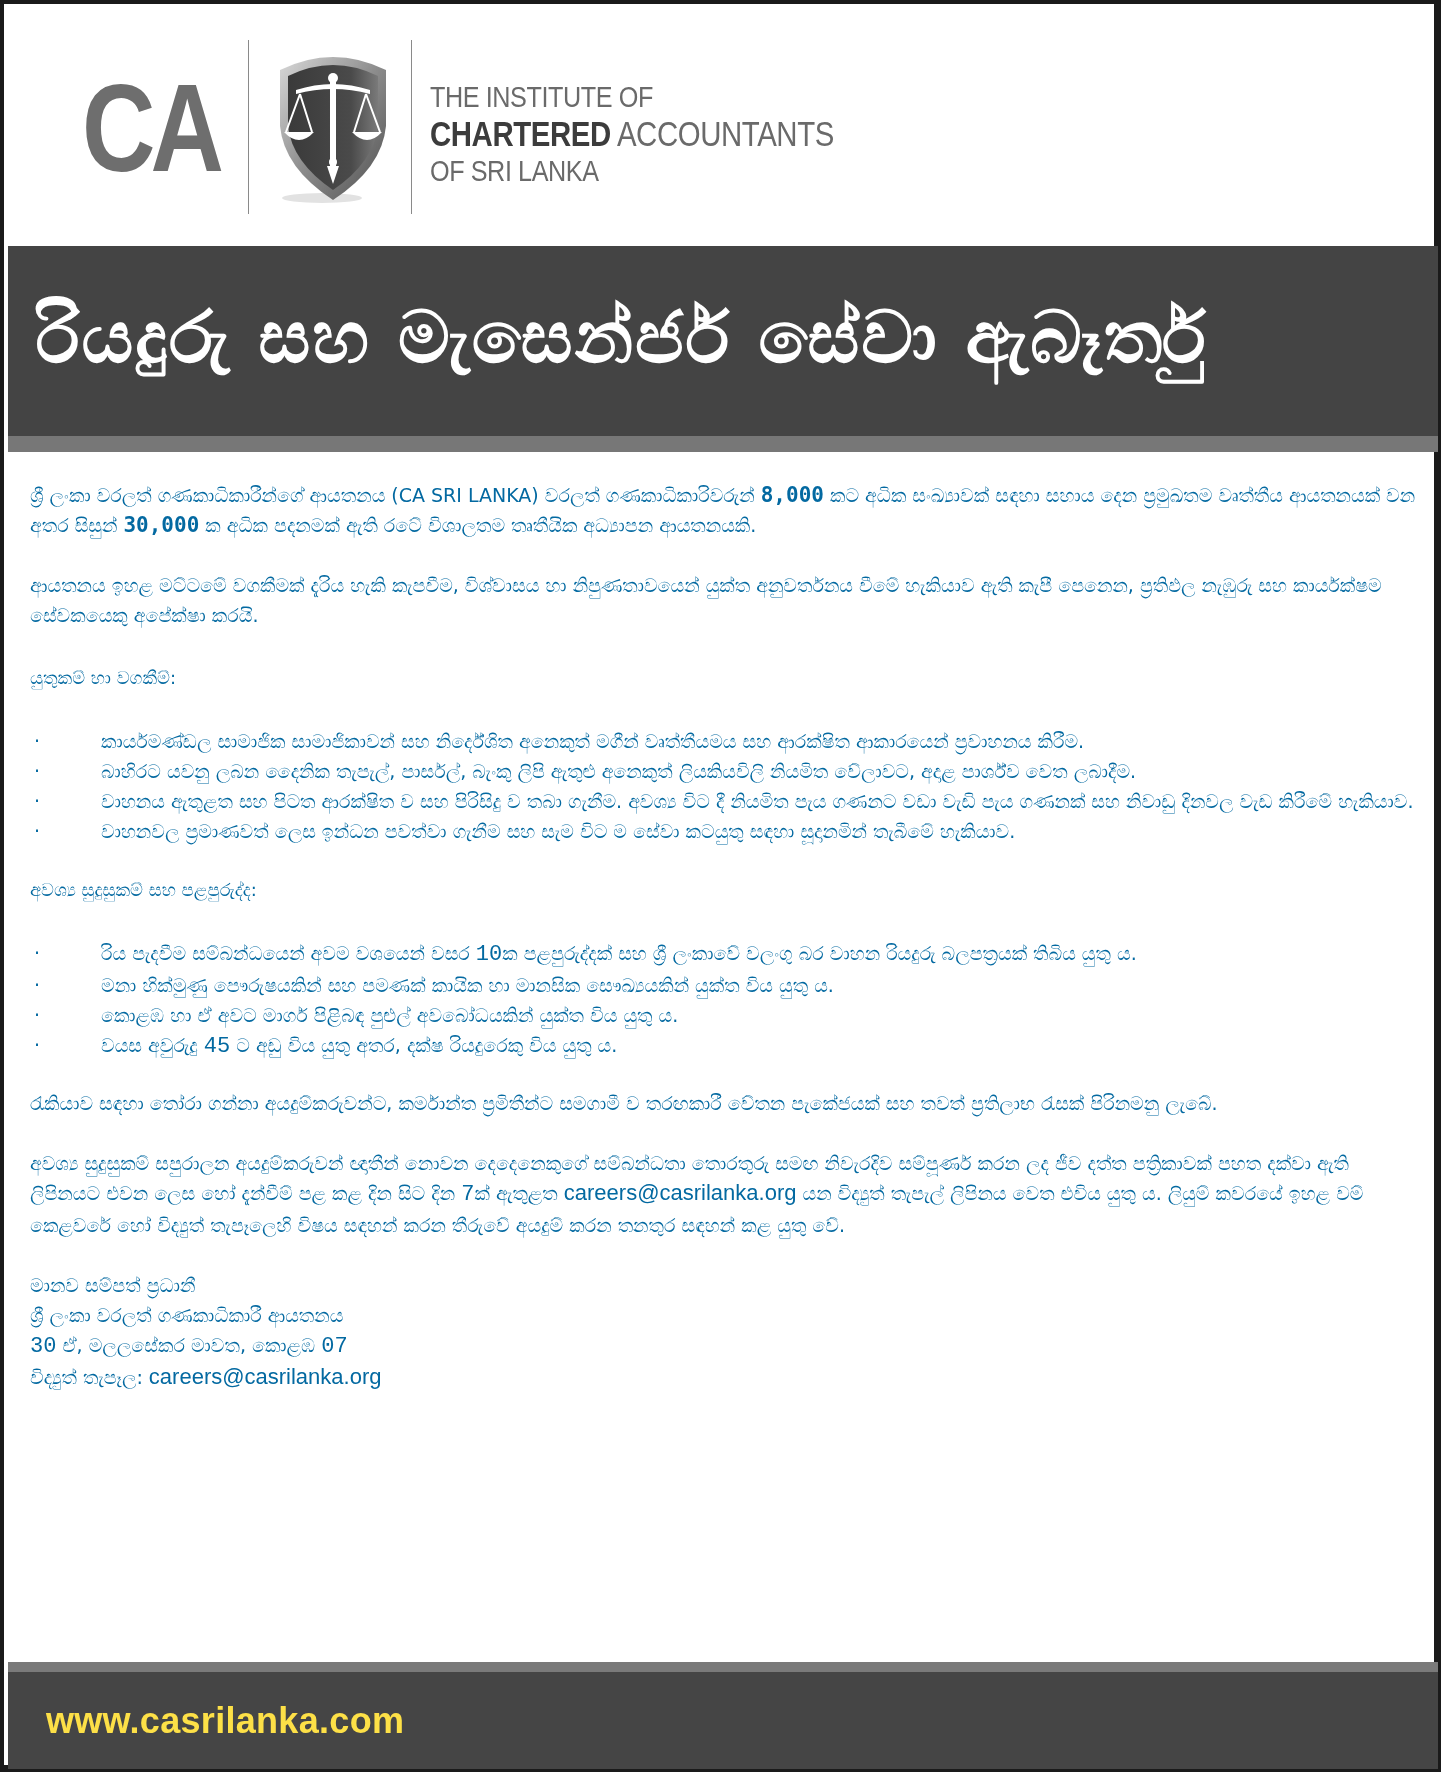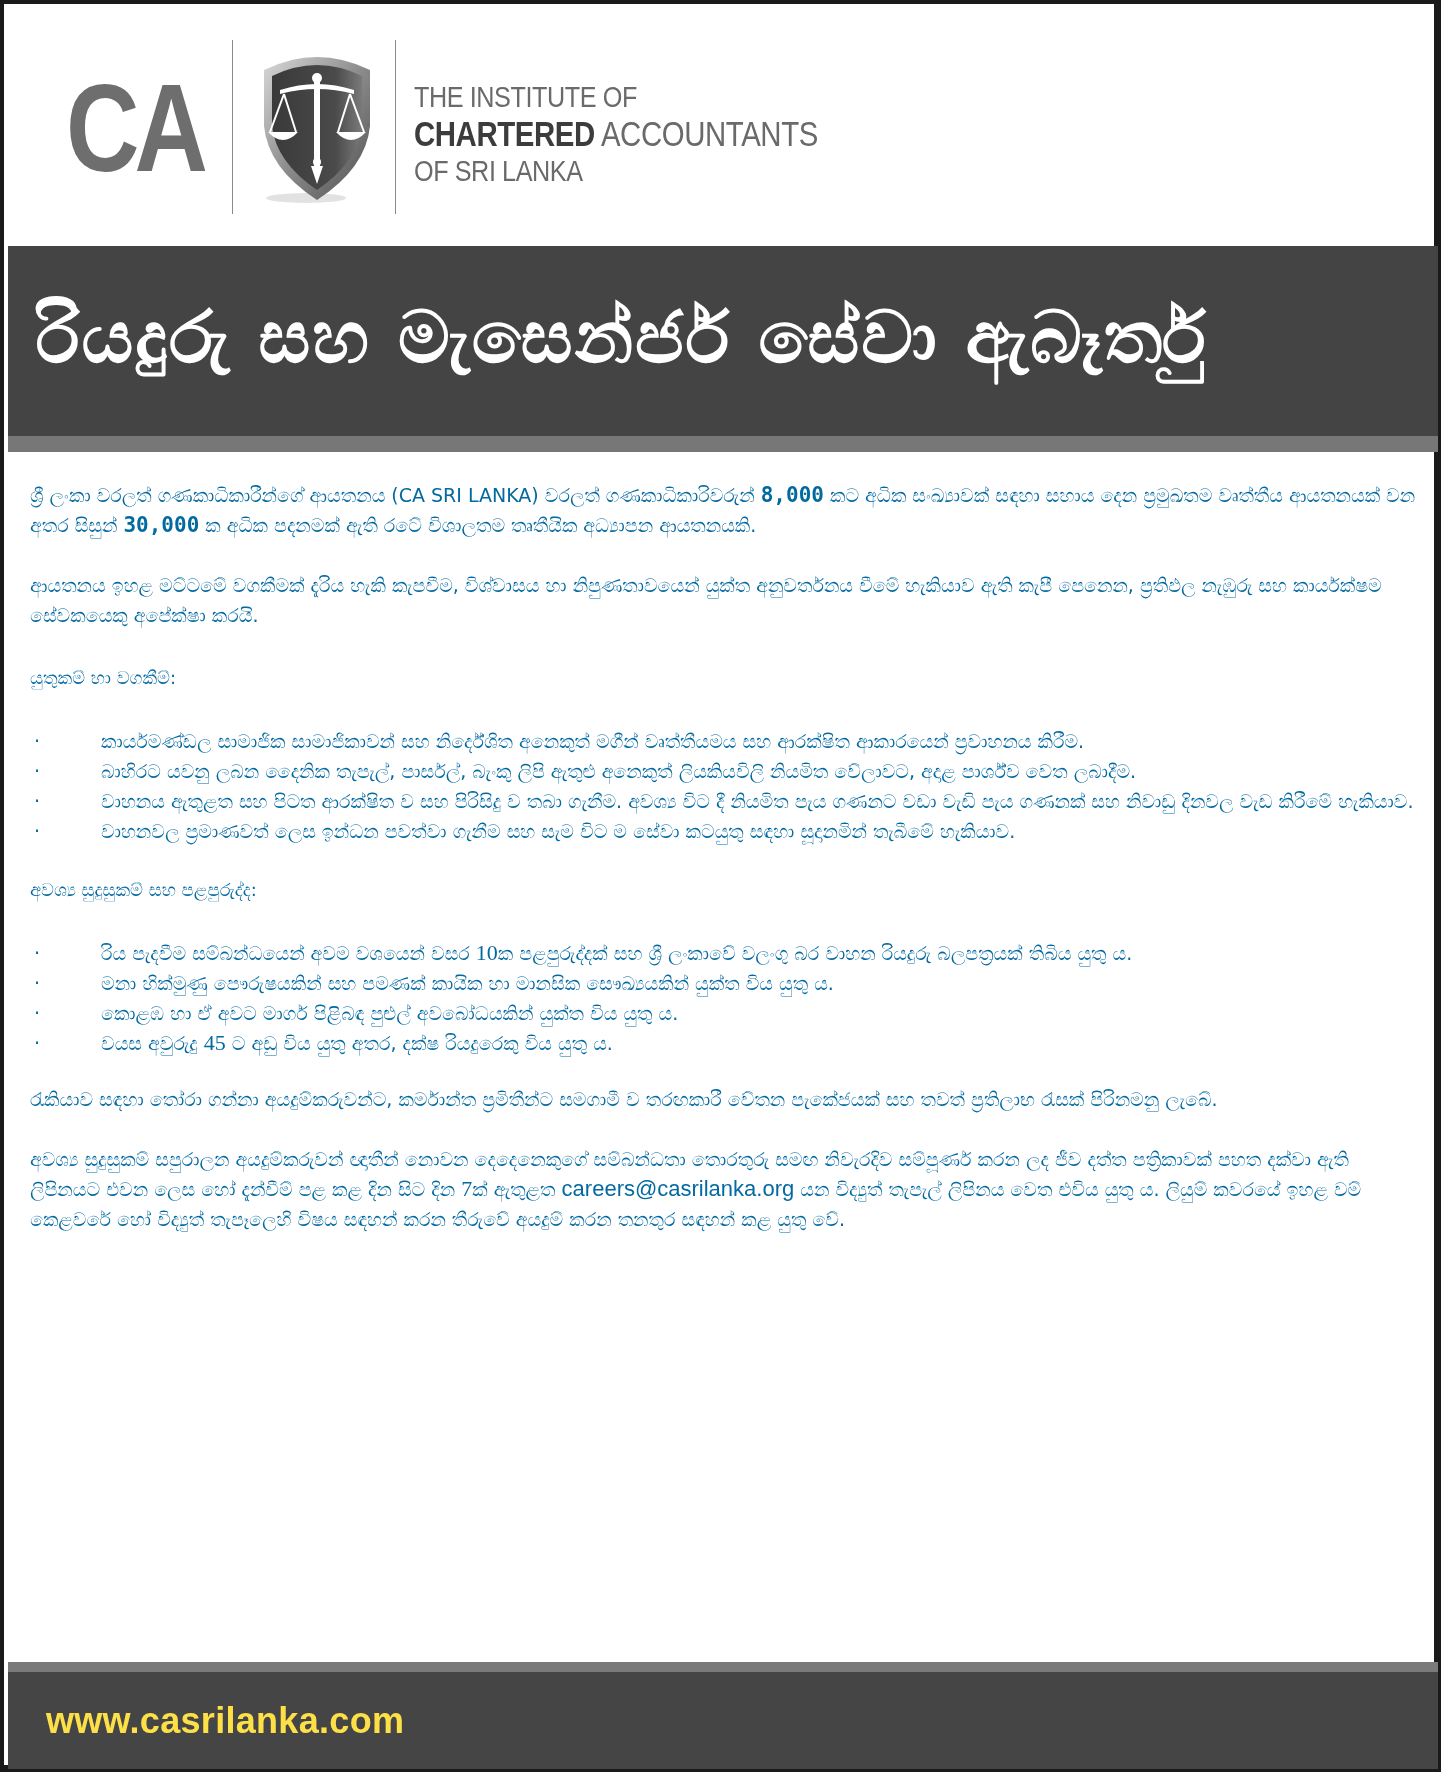--- a/index.html
+++ b/index.html
@@ -1,20 +1,20 @@
 <!DOCTYPE html>
 <html><head>
 <meta charset="utf-8">
 <style>
   html, body { margin: 0; padding: 0; background: #ffffff; }
   body { width: 1441px; height: 1772px; position: relative; overflow: hidden; font-family: "DejaVu Sans", sans-serif; color: #111; }
   .frame { position: absolute; left: 0; top: 0; width: 1441px; height: 1772px; box-sizing: border-box; border-top: 4px solid #1a1a1a; border-left: 4px solid #1a1a1a; border-right: 7px solid #1a1a1a; border-bottom: 7px solid #1a1a1a; background: #fff; }
 
   
-  .header { position: absolute; left: 0; top: 0; width: 1174px; height: 238px; }
+  .header { position: absolute; left: 16px; top: 0; width: 1174px; height: 238px; }
   .logo-ca { position: absolute; left: 62px; top: 62px; font-family: "Liberation Sans", sans-serif; font-weight: bold; font-size: 124px; letter-spacing: -6px; color: #6e6e6e; line-height: 1; transform: scaleX(0.82); transform-origin: left top; }
   .vline { position: absolute; top: 36px; width: 1px; height: 174px; background: #8a8a8a; }
   .vline.l1 { left: 228px; }
   .vline.l2 { left: 391px; }
   .shield { position: absolute; left: 252px; top: 44px; width: 122px; height: 156px; }
   .logo-text { position: absolute; left: 410px; top: 78px; font-family: "Liberation Sans", sans-serif; color: #6a6a6a; line-height: 1; transform: scaleX(0.84); transform-origin: left top; }
   .logo-text .t1 { font-size: 30px; display: block; letter-spacing: -0.5px; }
   .logo-text .t2 { font-size: 35px; display: block; margin-top: 4px; letter-spacing: -0.5px; }
   .logo-text .t2 b { color: #3c3c3c; font-weight: bold; }
   .logo-text .t3 { font-size: 30px; display: block; margin-top: 5px; letter-spacing: -0.5px; }
@@ -26,21 +26,21 @@
 
   
   .body { position: absolute; left: 26px; top: 476px; width: 1390px; font-size: 19px; line-height: 30px; color: #0369a1; }
   .para { margin: 0 0 30px 0; }
   .para b { font-family: "DejaVu Sans Mono", monospace; font-size: 21px; font-weight: bold; }
   .heading { font-size: 18px; margin: 6px 0 30px 0; line-height: 36px; }
   .list { list-style: none; margin: 0 0 26px 0; padding: 0; }
   .list li { position: relative; padding-left: 71px; }
   .list li .dot { position: absolute; left: 4px; top: 0; }
   .email { font-family: "Liberation Sans", sans-serif; font-size: 22px; }
-  .num { font-family: Liberation Serif, serif; font-size: 22px; }
+  .num { font-family: Liberation Mono, monospace; font-size: 22px; }
   .address { line-height: 30px; font-size: 19px; }
   .address .line { display: block; }
 
   
   .footer-strip { position: absolute; left: 4px; top: 1658px; width: 1430px; height: 10px; background: #7a7a7a; }
   .footer { position: absolute; left: 4px; top: 1668px; width: 1430px; height: 97px; background: #454545; }
   .footer-url { position: absolute; left: 38px; top: 28px; font-family: "Liberation Sans", sans-serif; font-weight: bold; font-size: 36px; color: #fde047; letter-spacing: 0.3px; }
 </style>
 </head>
 <body>
@@ -114,19 +114,25 @@
       <li><span class="dot">·</span><span>වයස අවුරුදු </span><span class="num">45</span><span> ට අඩු විය යුතු අතර, දක්ෂ රියදුරෙකු විය යුතු ය.</span></li>
     </ul>
 
     <p class="para">රැකියාව සඳහා තෝරා ගන්නා අයදුම්කරුවන්ට,  කර්මාන්ත ප්‍රමිතීන්ට සමගාමී ව තරඟකාරී වේතන පැකේජයක් සහ තවත් ප්‍රතිලාභ රැසක් පිරිනමනු ලැබේ.</p>
 
     <p class="para">
       <span>අවශ්‍ය සුදුසුකම් සපුරාලන අයදුම්කරුවන්  ඥාතීන් නොවන දෙදෙනෙකුගේ සම්බන්ධතා තොරතුරු සමඟ නිවැරදිව සම්පූර්ණ කරන ලද ජීව දත්ත පත්‍රිකාවක් පහත දක්වා ඇති ලිපිනයට එවන ලෙස හෝ දැන්වීම් පළ කළ දින සිට දින </span><span class="num">7</span><span>ක් ඇතුළත </span><span class="email">careers@casrilanka.org</span><span> යන විද්‍යුත් තැපැල් ලිපිනය වෙත එවිය යුතු ය.  ලියුම් කවරයේ ඉහළ වම් කෙළවරේ හෝ විද්‍යුත් තැපෑලෙහි විෂය සඳහන් කරන තීරුවේ අයදුම් කරන තනතුර සඳහන් කළ යුතු වේ.</span>
     </p>
 
 
+    <div class="address">
+      <span class="line">මානව සම්පත් ප්‍රධානී</span>
+      <span class="line">ශ්‍රී ලංකා වරලත් ගණකාධිකාරී ආයතනය</span>
+      <span class="line"><span class="num">30</span><span> ඒ, මලලසේකර මාවත, කොළඹ </span><span class="num">07</span></span>
+      <span class="line"><span>විද්‍යුත් තැපෑල: </span><span class="email">careers@casrilanka.org</span></span>
+    </div>
   </div>
 
   <div class="footer-strip"></div>
   <div class="footer">
     <div class="footer-url">www.casrilanka.com</div>
   </div>
 </div>
 
 </body></html>

